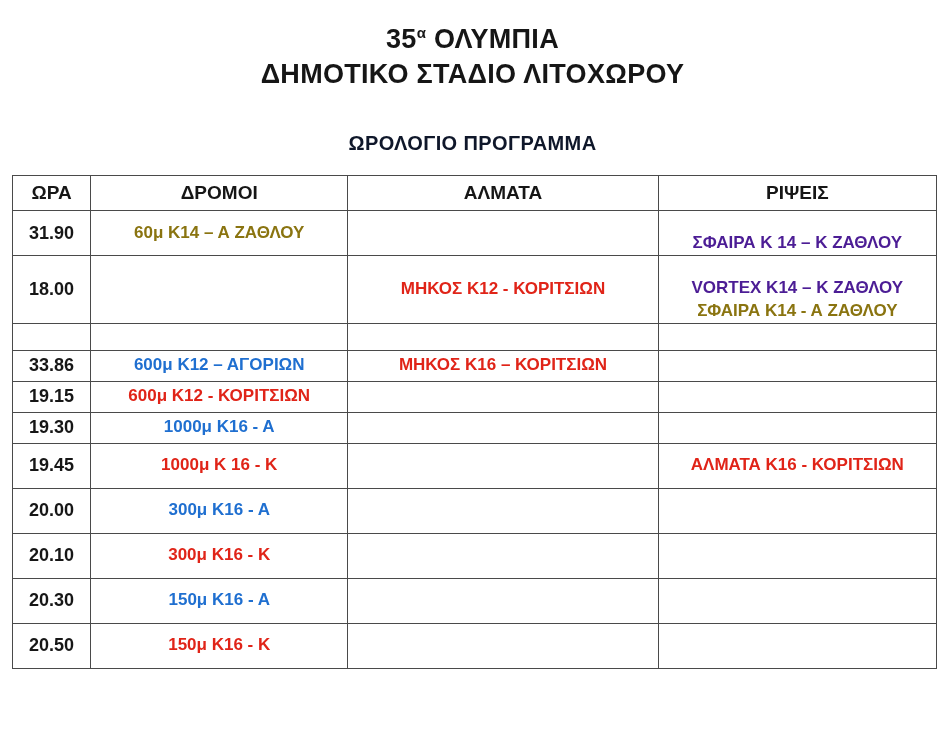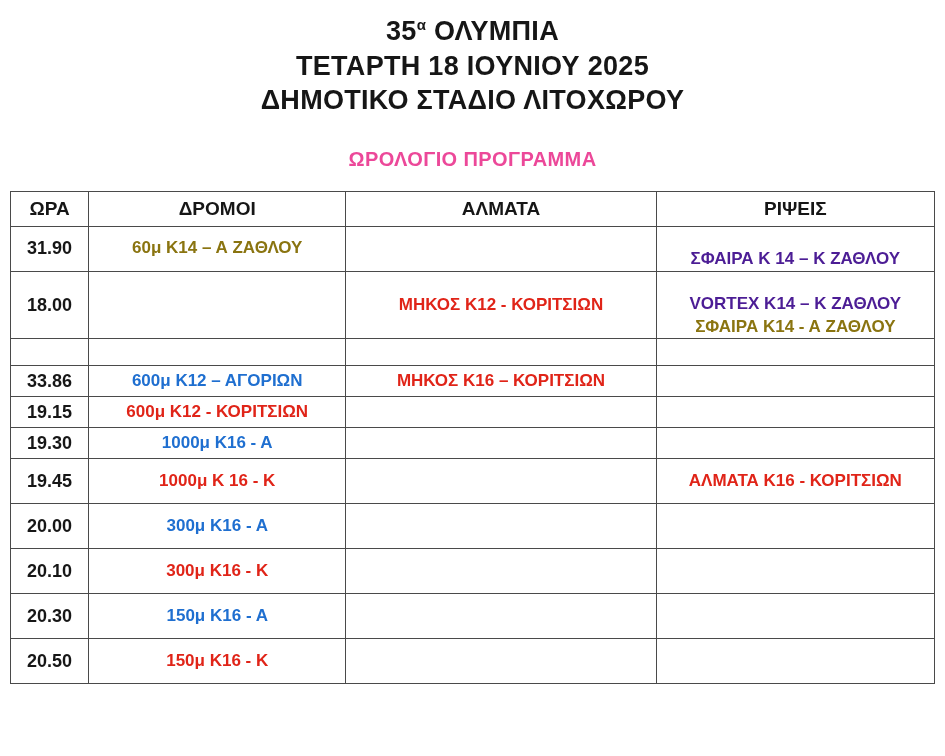--- a/index.html
+++ b/index.html
@@ -12,45 +12,45 @@
     height: 756px;
     font-family: "Liberation Sans", sans-serif;
     color: #1a1a1a;
     overflow: hidden;
   }
   .page {
     width: 945px;
     height: 756px;
     position: relative;
     box-sizing: border-box;
-    padding: 4px;
+    padding: 12px;
   }
   .header {
     text-align: center;
     padding-top: 10px;
   }
   .header .line {
     font-size: 27px;
     font-weight: bold;
     line-height: 1.28;
     letter-spacing: 0.3px;
     color: #161616;
   }
   .header .line sup {
     font-size: 15px;
     vertical-align: super;
   }
   .subtitle {
     text-align: center;
     font-size: 20px;
     font-weight: bold;
-    margin-top: 30px;
+    margin-top: 41px;
     margin-bottom: 20px;
     letter-spacing: 0.4px;
-    color: #ec4899;
+    color: #0f172a;
   }
   table.schedule {
     border-collapse: collapse;
     table-layout: fixed;
     width: 925px;
     margin: 0 auto;
     border: 1.5px solid #3a3a3a;
   }
   table.schedule td, table.schedule th {
     border: 1.2px solid #4a4a4a;
@@ -94,21 +94,20 @@
   .green  { color: #4c1d95; margin-top: 21px; }
   .olive  { color: #8a7410; }
 </style>
 </head>
 <body>
 
 <div class="page">
 
   <div class="header">
     <div class="line"><span>35</span><sup>α</sup><span> ΟΛΥΜΠΙΑ</span></div>
-    <div class="line">ΤΕΤΑΡΤΗ  18  ΙΟΥΝΙΟΥ 2025</div>
     <div class="line">ΔΗΜΟΤΙΚΟ ΣΤΑΔΙΟ ΛΙΤΟΧΩΡΟΥ</div>
   </div>
 
   <div class="subtitle">ΩΡΟΛΟΓΙΟ ΠΡΟΓΡΑΜΜΑ</div>
 
   <table class="schedule">
     <colgroup>
       <col class="c-time">
       <col class="c-run">
       <col class="c-jump">

